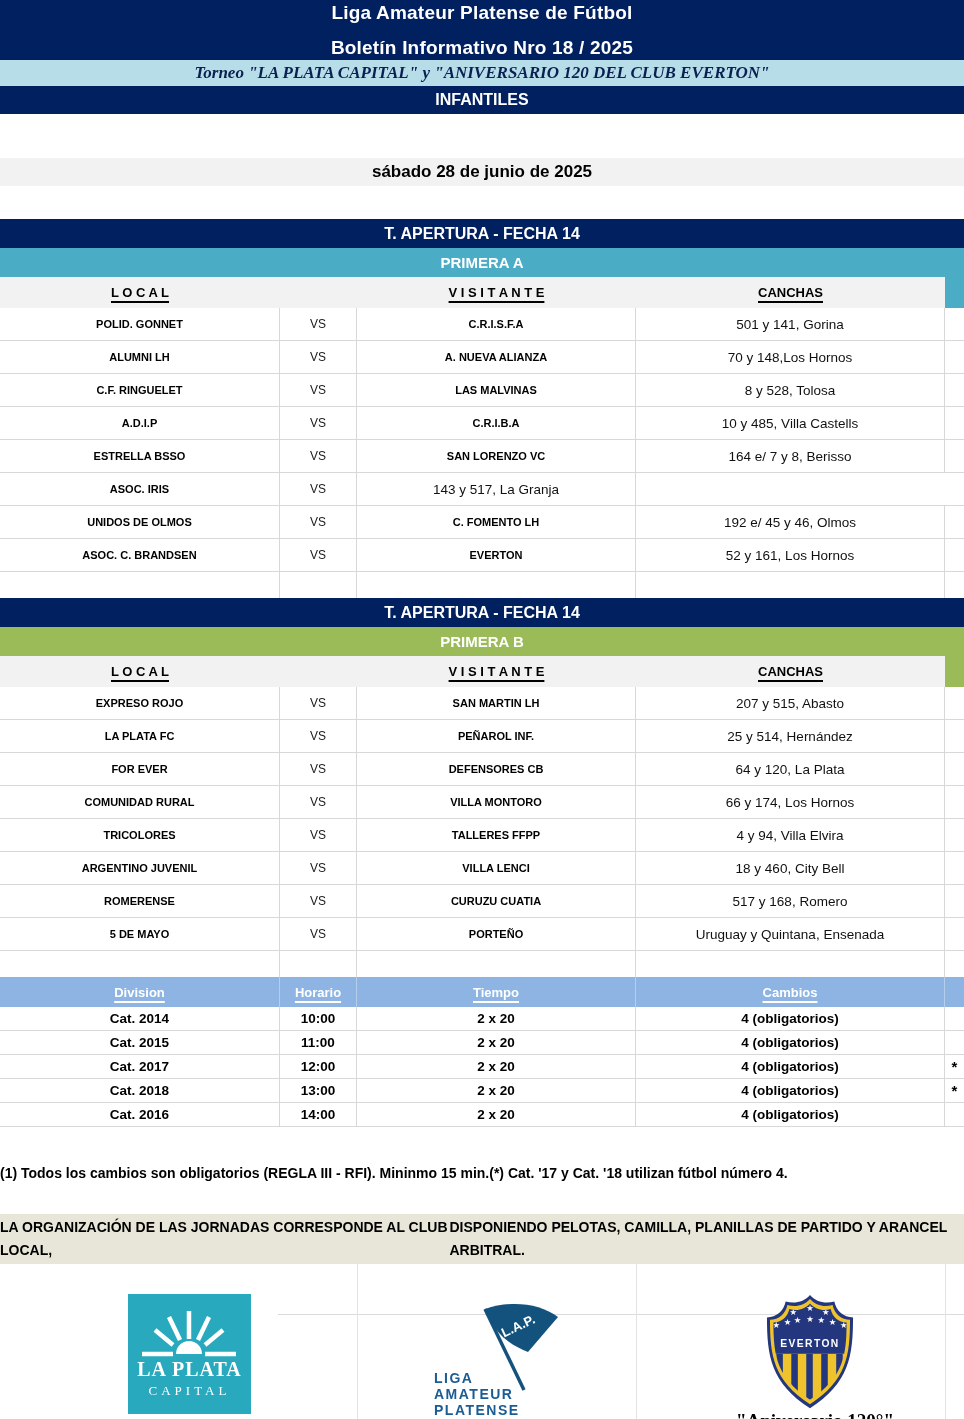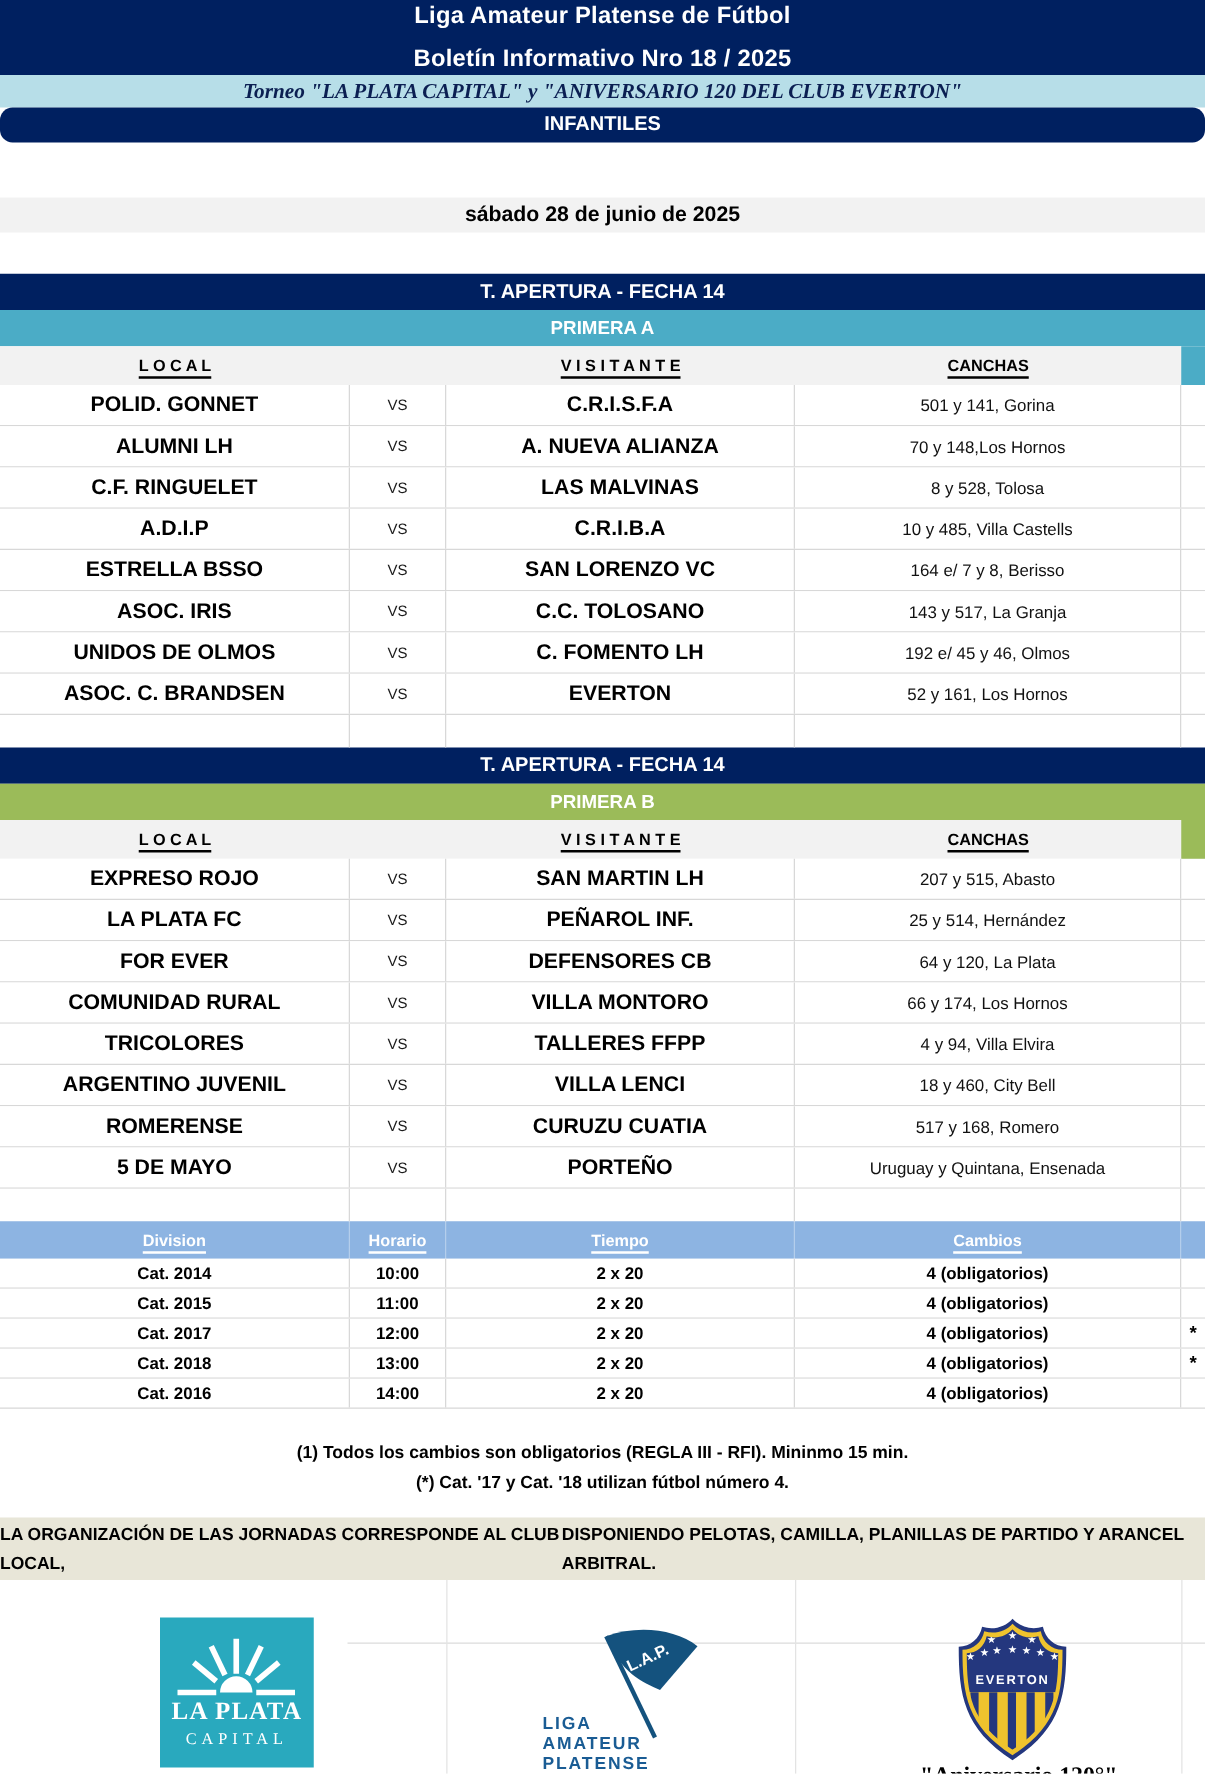--- a/index.html
+++ b/index.html
@@ -8,21 +8,21 @@
   .sheet { position:relative; width:964px; height:1419px; background:#fff; overflow:hidden; }
 
   
   .title-block { height:60px; background:var(--navy,#002060); color:#fff; display:flex;
                  flex-direction:column; align-items:center; justify-content:center; gap:13px;
                  font-weight:bold; font-size:19px; letter-spacing:.2px; }
   .tournament-band { height:26px; background:var(--cyan,#B7DEE8); color:#0b1f52;
                  display:flex; align-items:center; justify-content:center;
                  font-family:"Liberation Serif", serif; font-style:italic; font-weight:bold; font-size:17px; }
   .category-band { height:28px; background:var(--navy,#002060); color:#fff; display:flex;
-                 align-items:center; justify-content:center; font-weight:bold; font-size:16px;border-radius:10px; }
+                 align-items:center; justify-content:center; font-weight:bold; font-size:16px; }
   .date-band { height:30px; background:#F2F2F2; border-top:2px solid #fff; color:#000; display:flex;
                  align-items:center; justify-content:center; font-weight:bold; font-size:17px;margin-top:42px; }
   .spacer { height:33px; }
 
   
   .section-title { height:29px; background:var(--navy,#002060); color:#fff; display:flex;
                  align-items:center; justify-content:center; font-weight:bold; font-size:16px; }
   .division-band { height:29px; color:#fff; display:flex; align-items:center; justify-content:center;
                  font-weight:bold; font-size:15px; }
   .section-a .division-band { background:var(--teal,#4BACC6); }
@@ -32,35 +32,35 @@
   .cell { display:flex; align-items:center; justify-content:center; overflow:hidden; white-space:nowrap; }
 
   .header-row { height:31px; background:#F2F2F2; font-weight:bold; font-size:13px; color:#000; }
   .u { text-decoration:underline; text-underline-offset:4px; text-decoration-thickness:1.5px; }
   .section-a .tail-h { background:var(--teal,#4BACC6); }
   .section-b .tail-h { background:var(--green,#9BBB59); }
 
   .match-row { height:33px; border-bottom:1px solid var(--grid,#D8D8D8); background:#fff; }
   .match-row .cell, .filler-row .cell, .sched-row .cell { border-right:1px solid var(--grid,#D8D8D8); }
   .match-row .cell:last-child, .filler-row .cell:last-child, .sched-row .cell:last-child { border-right:none; }
-  .team { font-weight:bold; font-size:17px; color:#000; }
+  .team { font-weight:bold; font-size:11px; color:#000; }
   .vs { font-size:12px; color:#1a1a1a; }
   .venue { font-size:13.5px; color:#111; }
   .filler-row { height:26px; background:#fff; }
 
   
   .schedule-header { height:30px; background:var(--hblue,#8DB4E2); color:#fff; font-weight:bold; font-size:13px; }
   .schedule-header .cell { border-right:1px solid rgba(255,255,255,.35); }
   .schedule-header .cell:last-child { border-right:none; }
   .sched-row { height:24px; background:#fff; border-bottom:1px solid var(--grid,#D8D8D8);
                font-weight:bold; font-size:13.5px; color:#000; }
   .note-cell { font-size:15px; }
 
   
-  .notes { margin-top:22px; height:48px; display:flex; flex-direction:column; align-items:center; }
+  .notes { margin-top:22px; height:48px; display:flex; flex-direction:row; align-items:center; }
   .note-line { height:24px; display:flex; align-items:center; font-weight:bold; font-size:14px; color:#000; }
   .org-band { margin-top:17px; height:50px; background:var(--beige,#E8E6D8); display:flex; flex-direction:row;
               align-items:center; justify-content:center; font-weight:bold; font-size:14px; color:#000; line-height:23px; }
 
   
   .logos { position:relative; height:171px; background:#fff; }
   .hline { position:absolute; left:278px; right:0; top:50px; height:1px; background:#DCDCDC; }
   .vline { position:absolute; top:0; bottom:0; width:1px; background:#E3E3E3; }
 
   .laplata { position:absolute; left:128px; top:30px; width:123px; height:120px;
@@ -142,21 +142,20 @@
         <div class="grid-row match-row">
     <div class="cell team">ESTRELLA BSSO</div>
     <div class="cell vs">VS</div>
     <div class="cell team">SAN LORENZO VC</div>
     <div class="cell venue">164 e/ 7 y 8, Berisso</div>
     <div class="cell"></div>
   </div>
         <div class="grid-row match-row">
     <div class="cell team">ASOC. IRIS</div>
     <div class="cell vs">VS</div>
-    <div class="cell team">C.C. TOLOSANO</div>
     <div class="cell venue">143 y 517, La Granja</div>
     <div class="cell"></div>
   </div>
         <div class="grid-row match-row">
     <div class="cell team">UNIDOS DE OLMOS</div>
     <div class="cell vs">VS</div>
     <div class="cell team">C. FOMENTO LH</div>
     <div class="cell venue">192 e/ 45 y 46, Olmos</div>
     <div class="cell"></div>
   </div>

